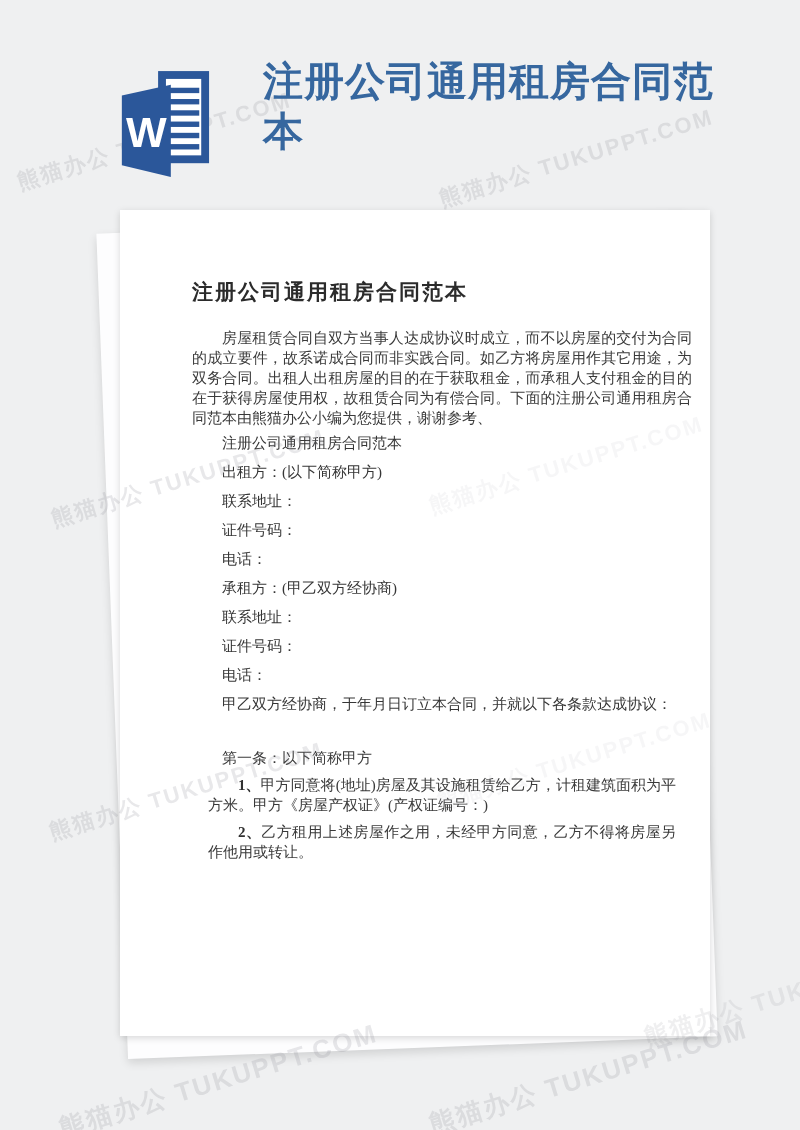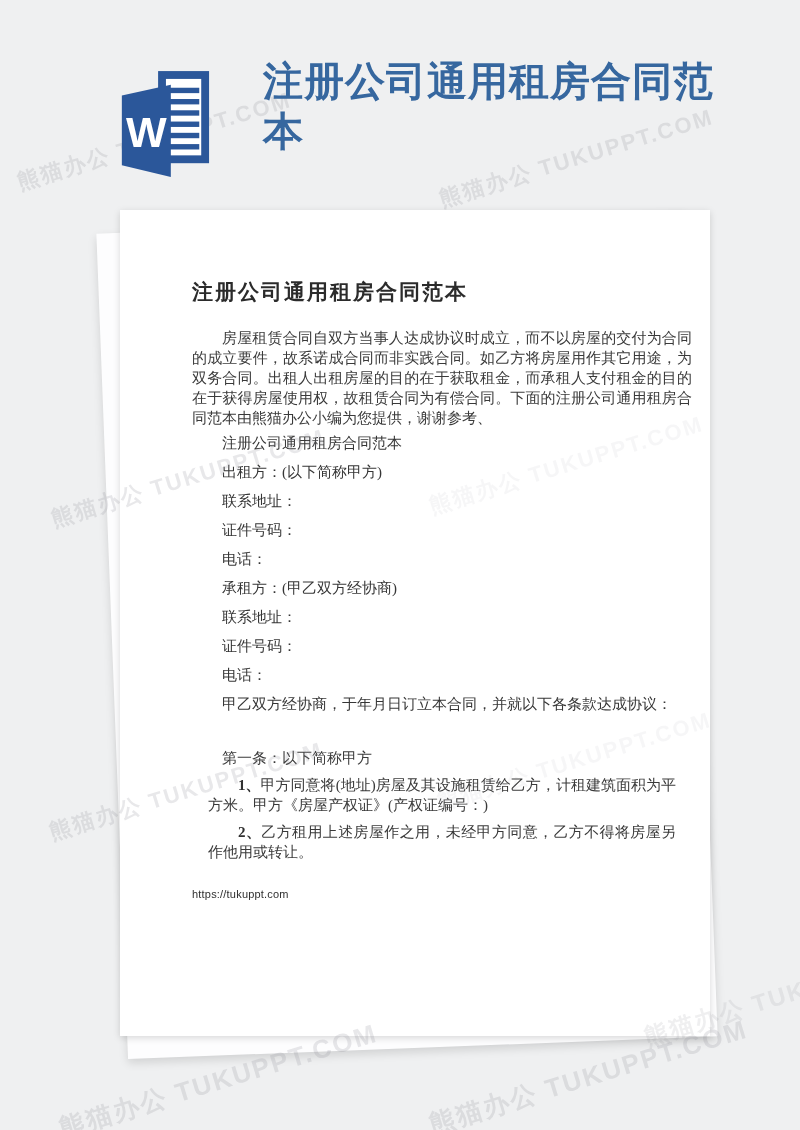--- a/index.html
+++ b/index.html
@@ -132,15 +132,14 @@
         <p class="field-line">联系地址：</p>
         <p class="field-line">证件号码：</p>
         <p class="field-line">电话：</p>
         <p class="field-line">甲乙双方经协商，于年月日订立本合同，并就以下各条款达成协议：</p>
       </div>
     <p class="section-heading">第一条：以下简称甲方</p>
     <div id="clauses">
         <p class="clause"><b>1、</b>甲方同意将(地址)房屋及其设施租赁给乙方，计租建筑面积为平方米。甲方《房屋产权证》(产权证编号：)</p>
         <p class="clause"><b>2、</b>乙方租用上述房屋作之用，未经甲方同意，乙方不得将房屋另作他用或转让。</p>
       </div>
-    <p class="doc-footer-url">https://tukuppt.com</p>
   </div>
 </div>
 
 </body></html>

